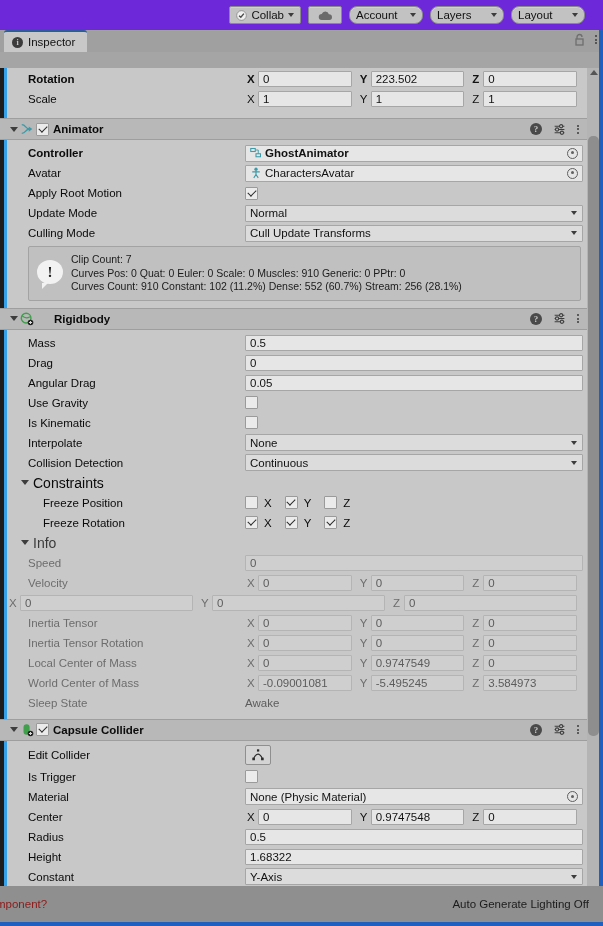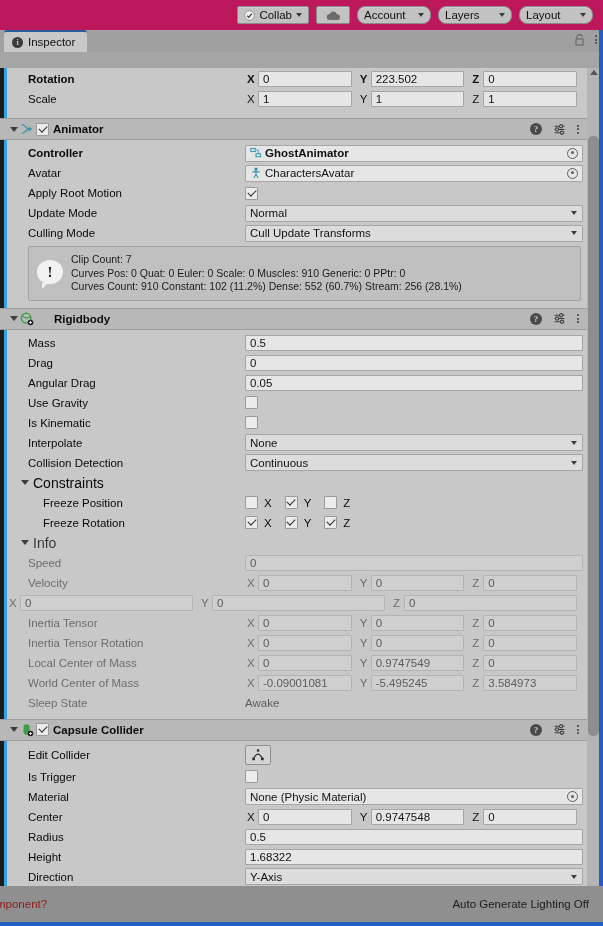--- a/index.html
+++ b/index.html
@@ -9,23 +9,23 @@
     font-family: "Liberation Sans", sans-serif;
     font-size: 11.5px;
     color: #090909;
     overflow: hidden;
   }
   .root { position: relative; width: 603px; height: 926px; }
 
   
   .toolbar {
     position: absolute; top: 0; left: 0; width: 603px; height: 30px;
-    background: #be185d;
+    background: #6d28d9;
     display: flex; align-items: center; justify-content: flex-end;
-    padding-right: 10px; gap: 7px;
+    padding-right: 18px; gap: 7px;
   }
   .tb-btn {
     height: 18px; background: #c2c2c2;
     border: 1px solid #8a8a8a; border-radius: 2px;
     display: flex; align-items: center; gap: 4px;
     padding: 0 6px; font-size: 11.5px; color: #111;
     box-shadow: 0 1px 0 rgba(255,255,255,.25) inset;
   }
   .tb-btn.wide { min-width: 74px; justify-content: space-between; border-radius: 8px; }
   .tb-btn .lbl { white-space: nowrap; }
@@ -696,21 +696,21 @@
 
       <div class="row">
         <div class="row-label">Radius</div>
         <div class="field full">0.5</div>
       </div>
       <div class="row">
         <div class="row-label">Height</div>
         <div class="field full">1.68322</div>
       </div>
       <div class="row">
-        <div class="row-label">Direction</div>
+        <div class="row-label">Constant</div>
         <div class="dropdown">
           <span>Y-Axis</span>
           <span class="caret"></span>
         </div>
       </div>
 
       <div style="height:9px"></div>
 
       <div class="comp-header">
         <span class="foldout"></span>

